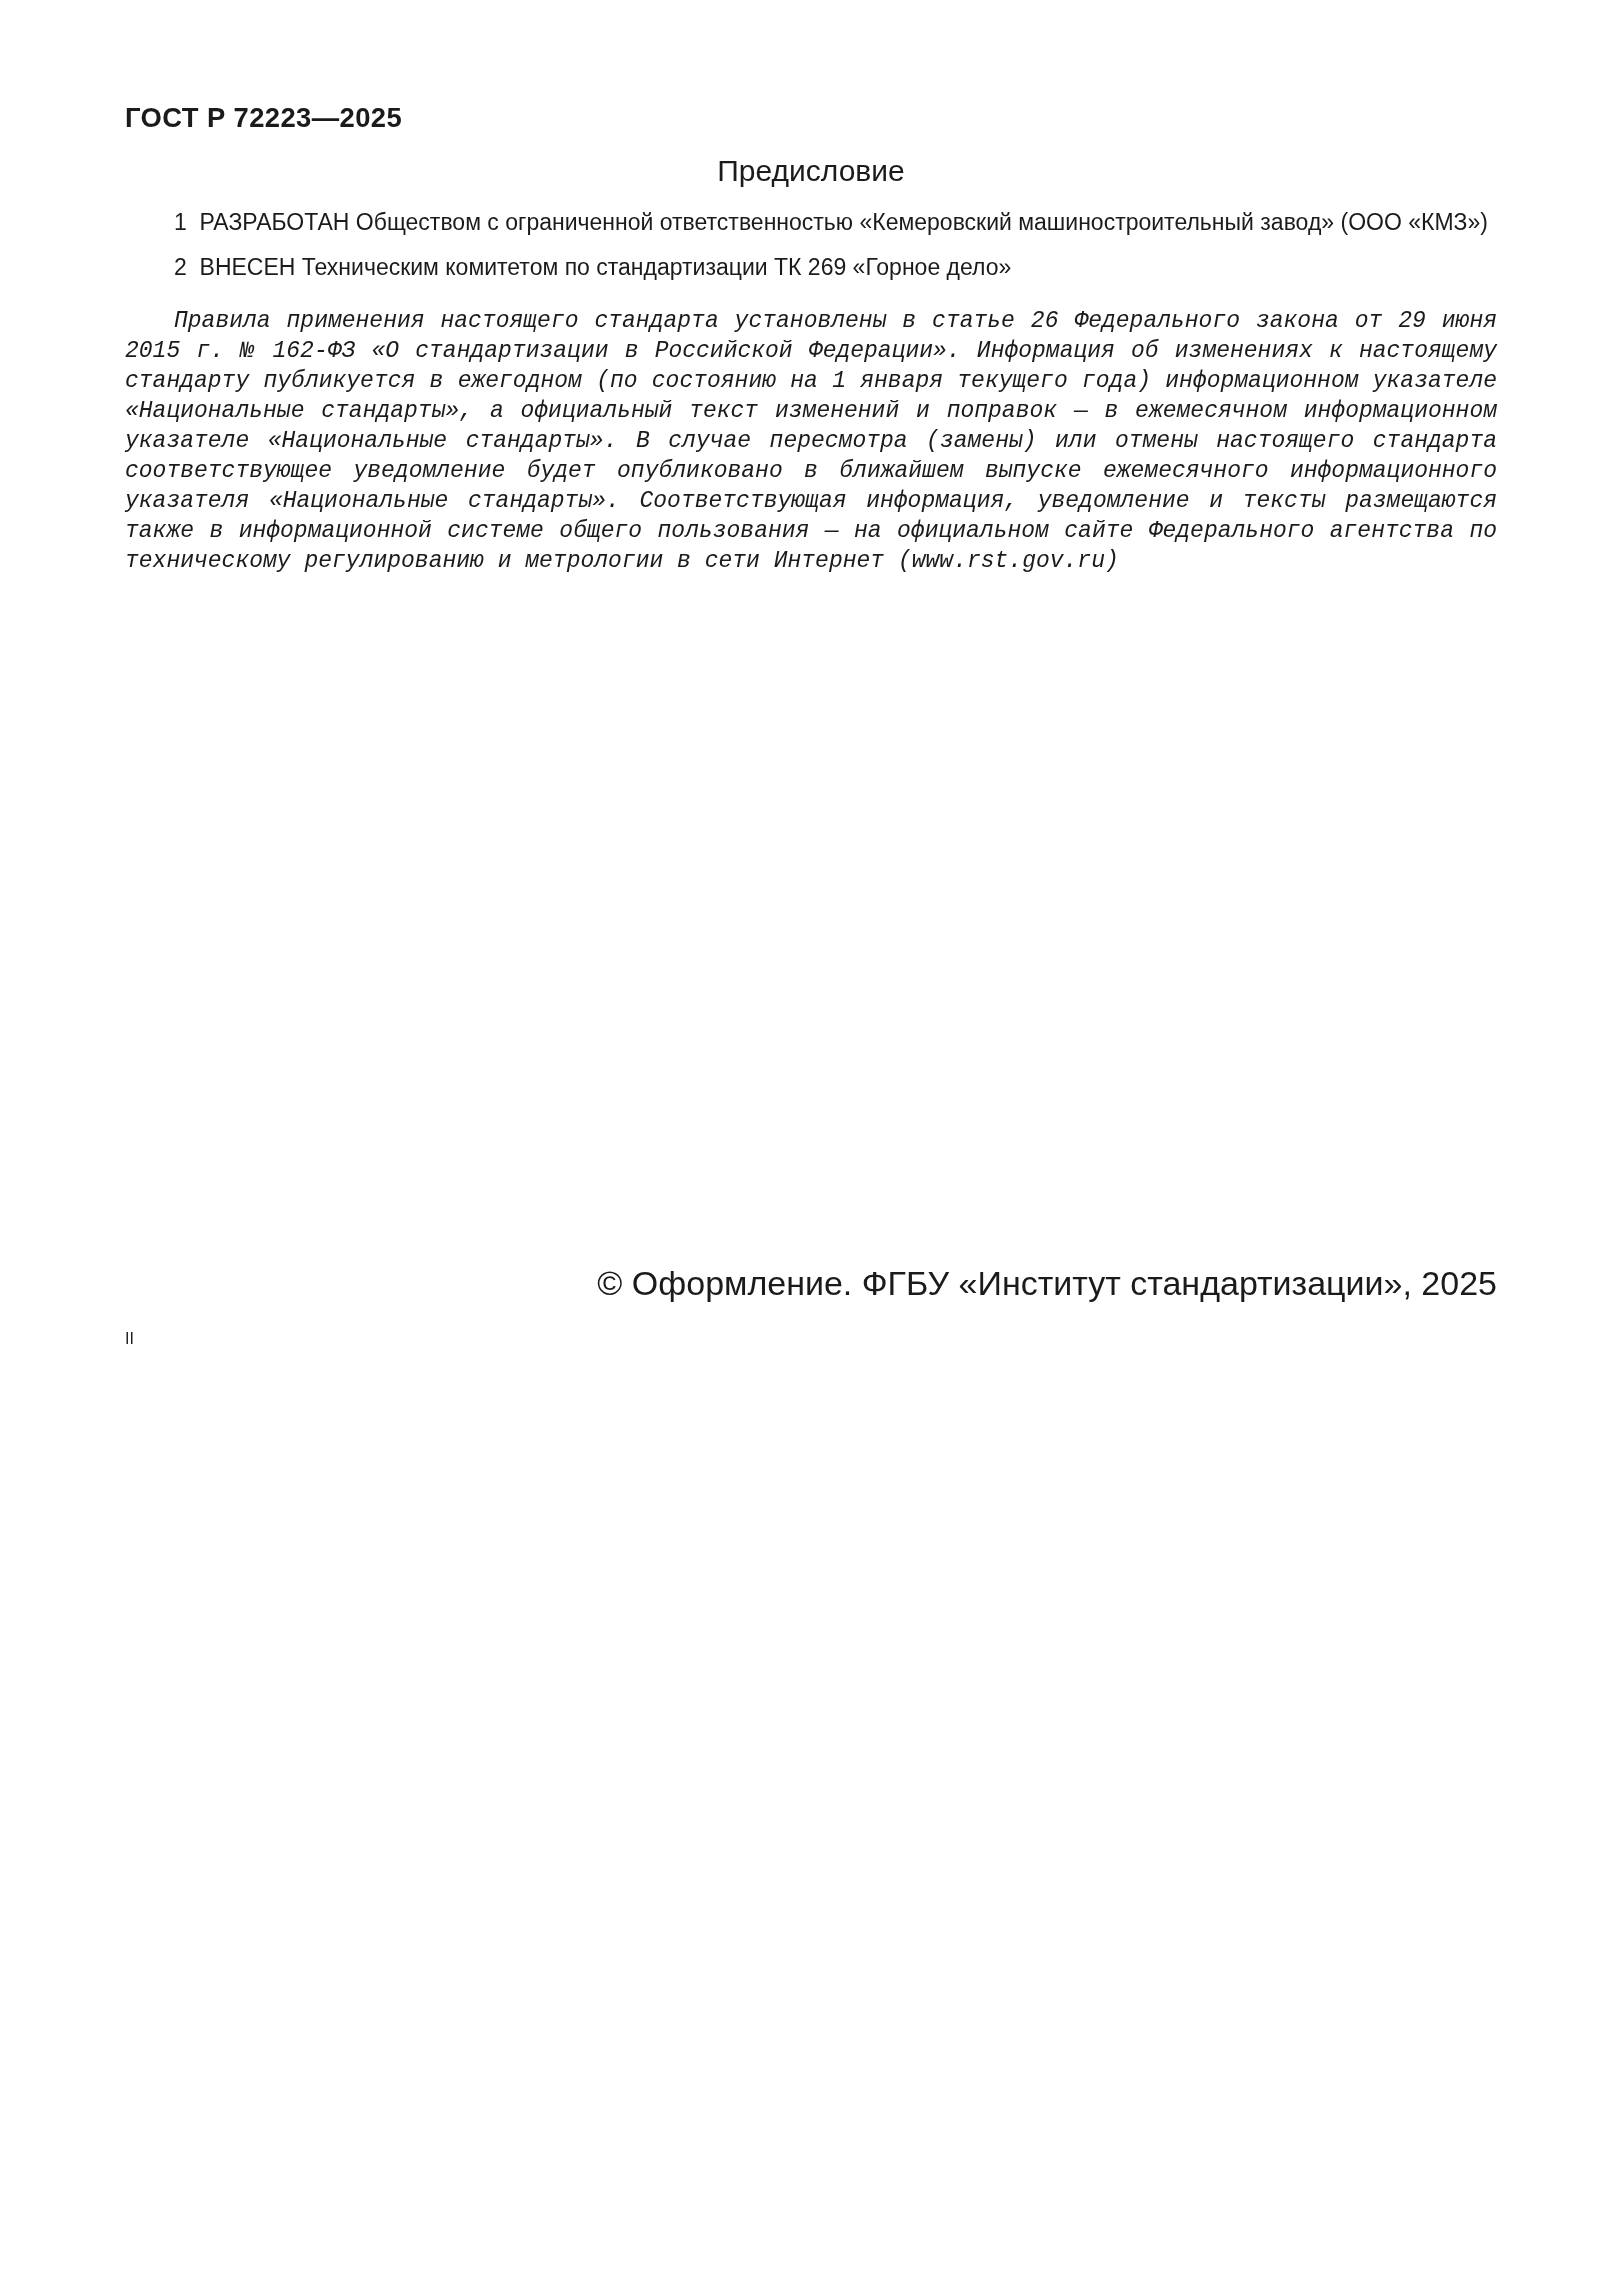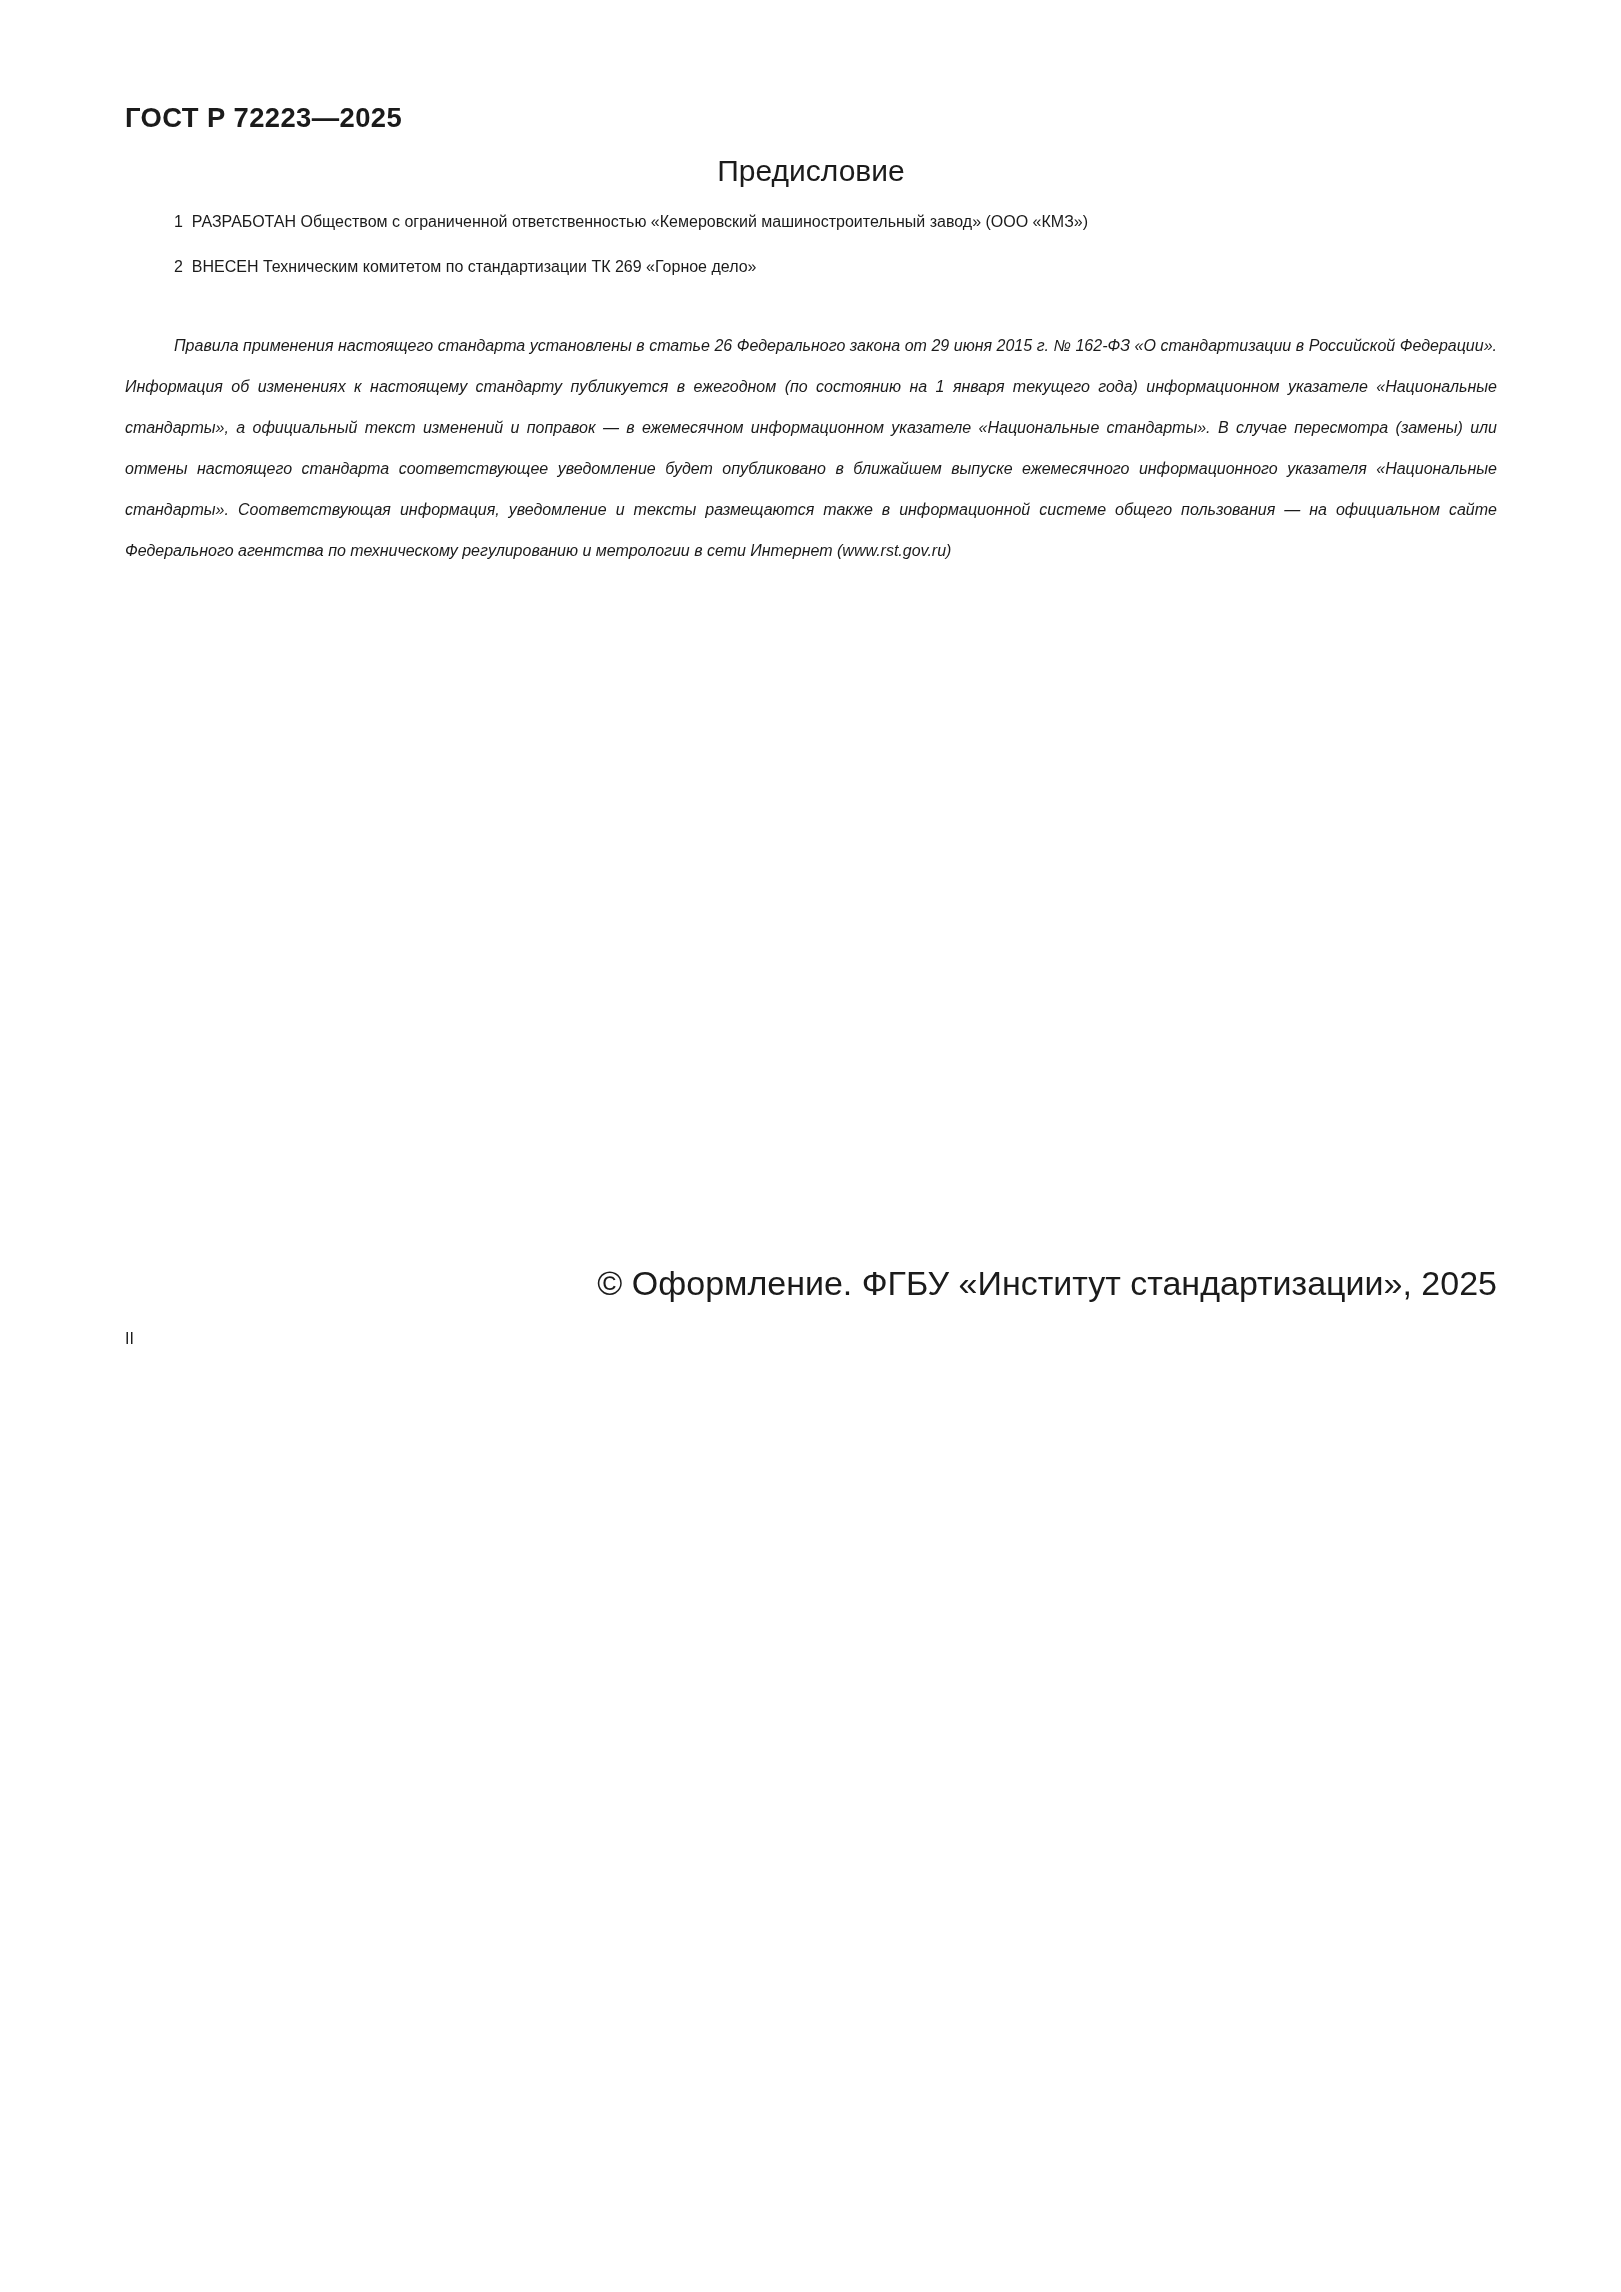--- a/index.html
+++ b/index.html
@@ -30,31 +30,32 @@
     letter-spacing: 0.4px;
     margin: 0 0 19.6px 0;
   }
   .page-title {
     font-size: 30px;
     font-weight: normal;
     text-align: center;
     margin: 0 0 19.6px 0;
   }
   .para {
-    font-size: 16px;
+    font-size: 23px;
     line-height: 30px;
     text-align: justify;
     text-indent: 49px;
     margin: 0 0 14.7px 0;
   }
   .legal-notice {
     font-style: italic;
-    margin-top: 43px;
+    margin-top: 24px;
     margin-bottom: 0;
-    line-height: 41px;
+    line-height: 30px;
+    font-family: Liberation Mono, monospace;
   }
   .bottom-block {
     position: absolute;
     left: 125px;
     top: 1264px;
     width: 1372px;
   }
   .copyright {
     font-size: 34px;
     text-align: right;

